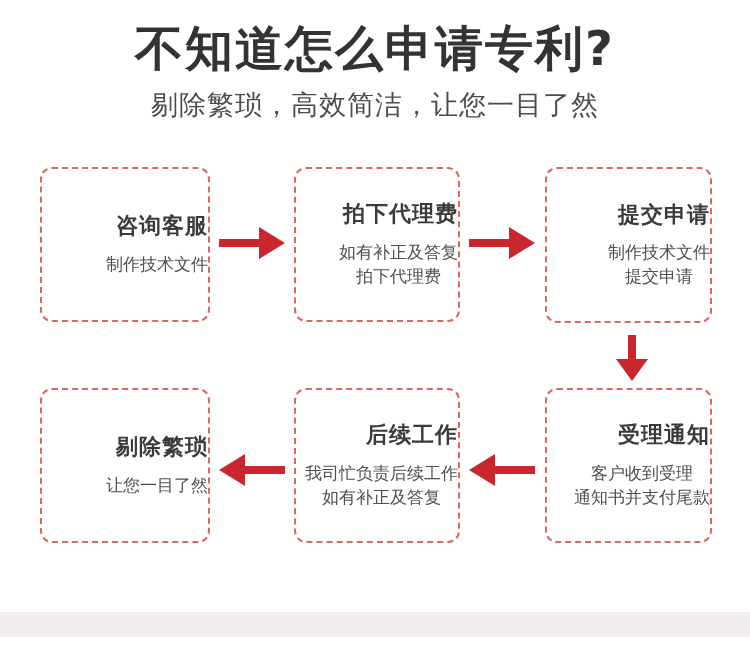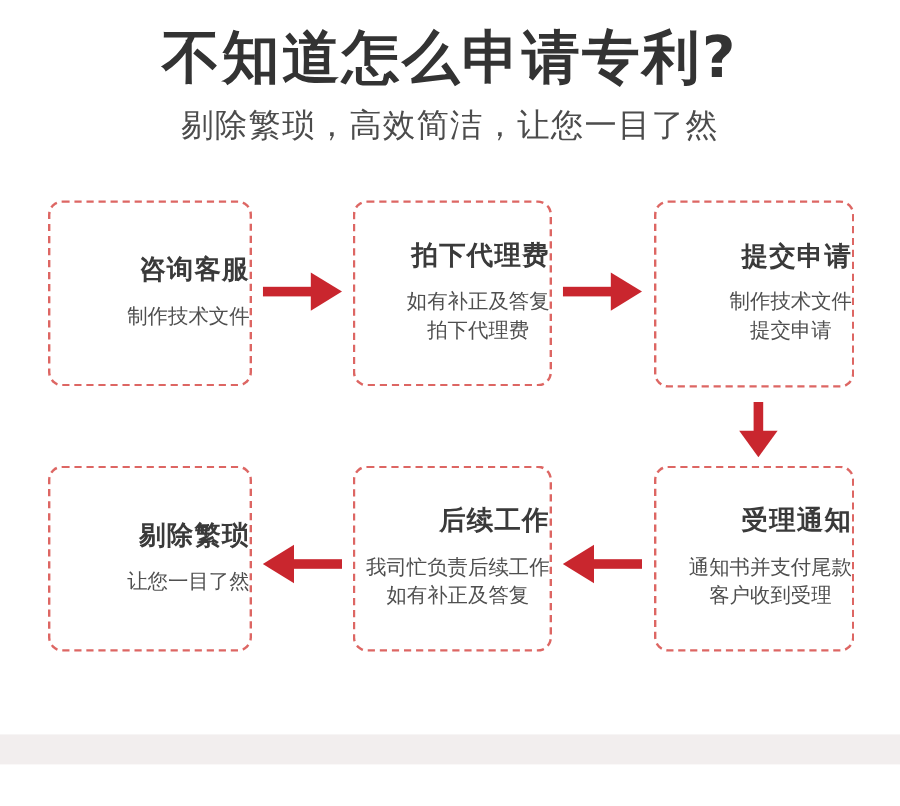--- a/index.html
+++ b/index.html
@@ -106,22 +106,22 @@
     <span class="arrow arrow-dn">
       <svg width="34" height="46" viewBox="0 0 34 46">
         <rect x="13" y="0" width="8" height="26" fill="#c9262e"></rect>
         <polygon points="1,24 33,24 17,46" fill="#c9262e"></polygon>
       </svg>
     </span>
 
     <div class="step step-4">
       <div class="step-title">受理通知</div>
       <div class="step-desc">
+        <div>客户收到受理</div>
         <div>通知书并支付尾款</div>
-        <div>客户收到受理</div>
       </div>
     </div>
 
     <span class="arrow arrow-l1">
       <svg width="66" height="34" viewBox="0 0 66 34">
         <rect x="24" y="13" width="42" height="8" fill="#c9262e"></rect>
         <polygon points="26,1 0,17 26,33" fill="#c9262e"></polygon>
       </svg>
     </span>
 

